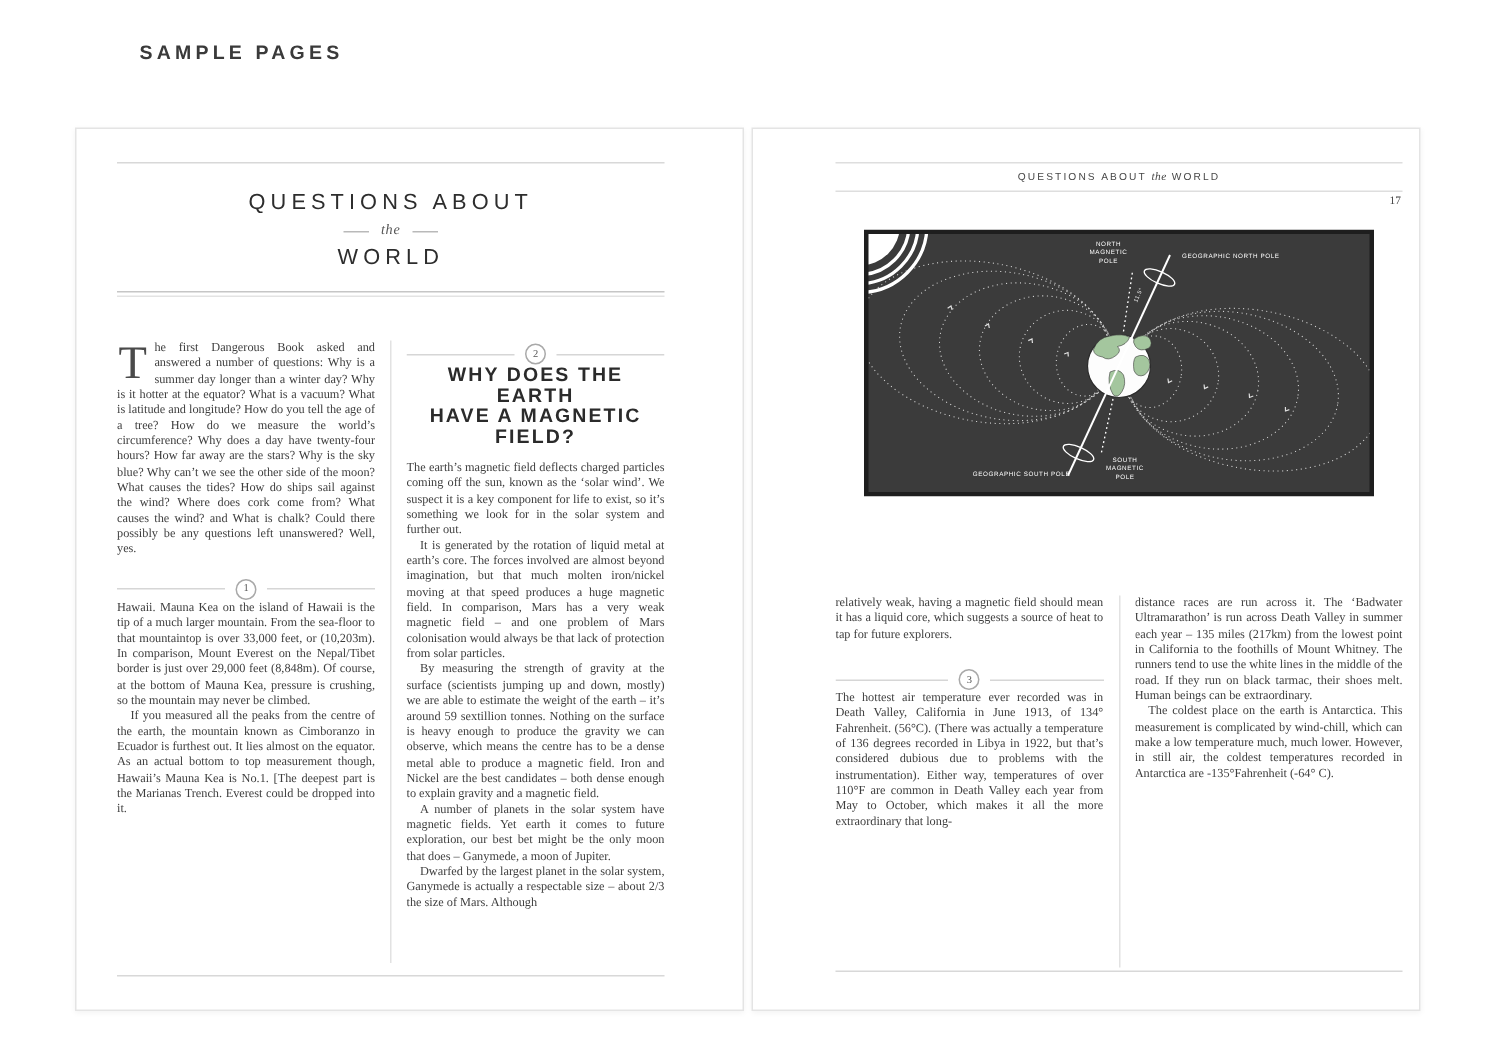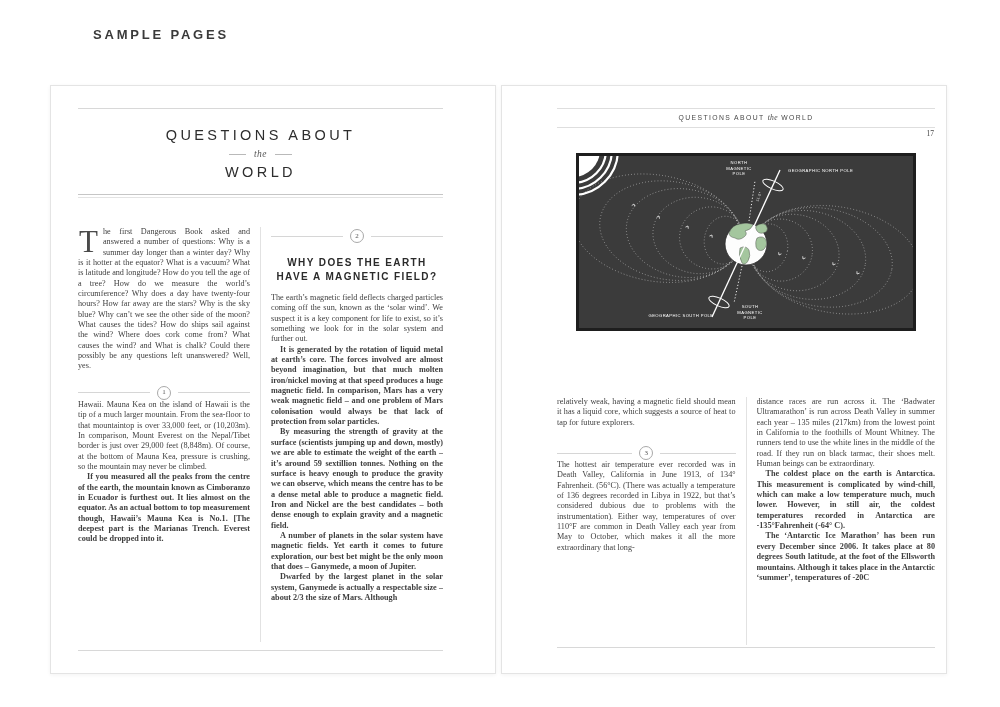--- a/index.html
+++ b/index.html
@@ -38,38 +38,38 @@
   .columns { display:flex; margin-top:29px; }
   .col { flex:1; overflow:hidden; }
   .col-left-page { height:415px; }
   .col-right-page { height:248px; }
   .column-divider { width:1px; background:#e2e2e2; margin:0 10px; }
 
   p.body {
     margin:0; font-size:8.2px; line-height:10.35px;
     text-align:justify; color:#3e3e3e;
   }
-  p.body.ind { text-indent:9px;font-weight:bold; }
+  p.body.ind { text-indent:9px; }
   .dropcap {
     float:left; font-size:31px; line-height:27px;
     padding:1px 5px 0 1px; color:#4a4a4a;
   }
 
   .sec-divider { display:flex; align-items:center; margin-top:14px; }
   .sec-divider .ln { flex:1; height:1px; background:#d6d6d6; }
   .sec-circle {
     width:14px; height:14px; border:1px solid #a9a9a9; border-radius:50%;
     margin:0 7px; display:flex; align-items:center; justify-content:center;
     font-size:7px; color:#555; line-height:1;
   }
   .sec-heading {
     font-family:"Liberation Sans", sans-serif;
-    font-size:10px; font-weight:bold; letter-spacing:1.4px;
+    font-size:13px; font-weight:bold; letter-spacing:1.4px;
     text-align:center; color:#2b2b2b; line-height:13.5px;
-    margin:13px 0 10px; white-space:pre-line;
+    margin:0 0 10px; white-space:pre-line;
   }
 
   .running-head {
     position:relative; border-top:1px solid #dedede; border-bottom:1px solid #dedede;
     padding:4px 0 5px; text-align:center;
     font-family:"Liberation Sans", sans-serif;
     font-size:6.8px; letter-spacing:1.4px; color:#474747;
   }
   .running-head .mid-word {
     font-family:"Liberation Serif", serif; font-style:italic;
@@ -229,18 +229,17 @@
         <span class="ln"></span>
       </div>
       <p class="body">The hottest air temperature ever recorded was in Death Valley, California in June 1913, of 134° Fahrenheit. (56°C). (There was actually a temperature of 136 degrees recorded in Libya in 1922, but that’s considered dubious due to problems with the instrumentation). Either way, temperatures of over 110°F are common in Death Valley each year from May to October, which makes it all the more extraordinary that long-</p>
     </div>
 
     <div class="column-divider"></div>
 
     <div class="col col-right-page">
       <p class="body">distance races are run across it. The ‘Badwater Ultramarathon’ is run across Death Valley in summer each year – 135 miles (217km) from the lowest point in California to the foothills of Mount Whitney. The runners tend to use the white lines in the middle of the road. If they run on black tarmac, their shoes melt. Human beings can be extraordinary.</p>
       <p class="body ind">The coldest place on the earth is Antarctica. This measurement is complicated by wind-chill, which can make a low temperature much, much lower. However, in still air, the coldest temperatures recorded in Antarctica are -135°Fahrenheit (-64° C).</p>
-      <p class="body ind">The ‘Antarctic Ice Marathon’ has been run every December since 2006. It takes place at 80 degrees South latitude, at the foot of the Ellsworth mountains. Although it takes place in the Antarctic ‘summer’, temperatures of -20C</p>
     </div>
   </div>
 
   <div class="rule footer-rule-right"></div>
 </div>
 
 </body></html>

